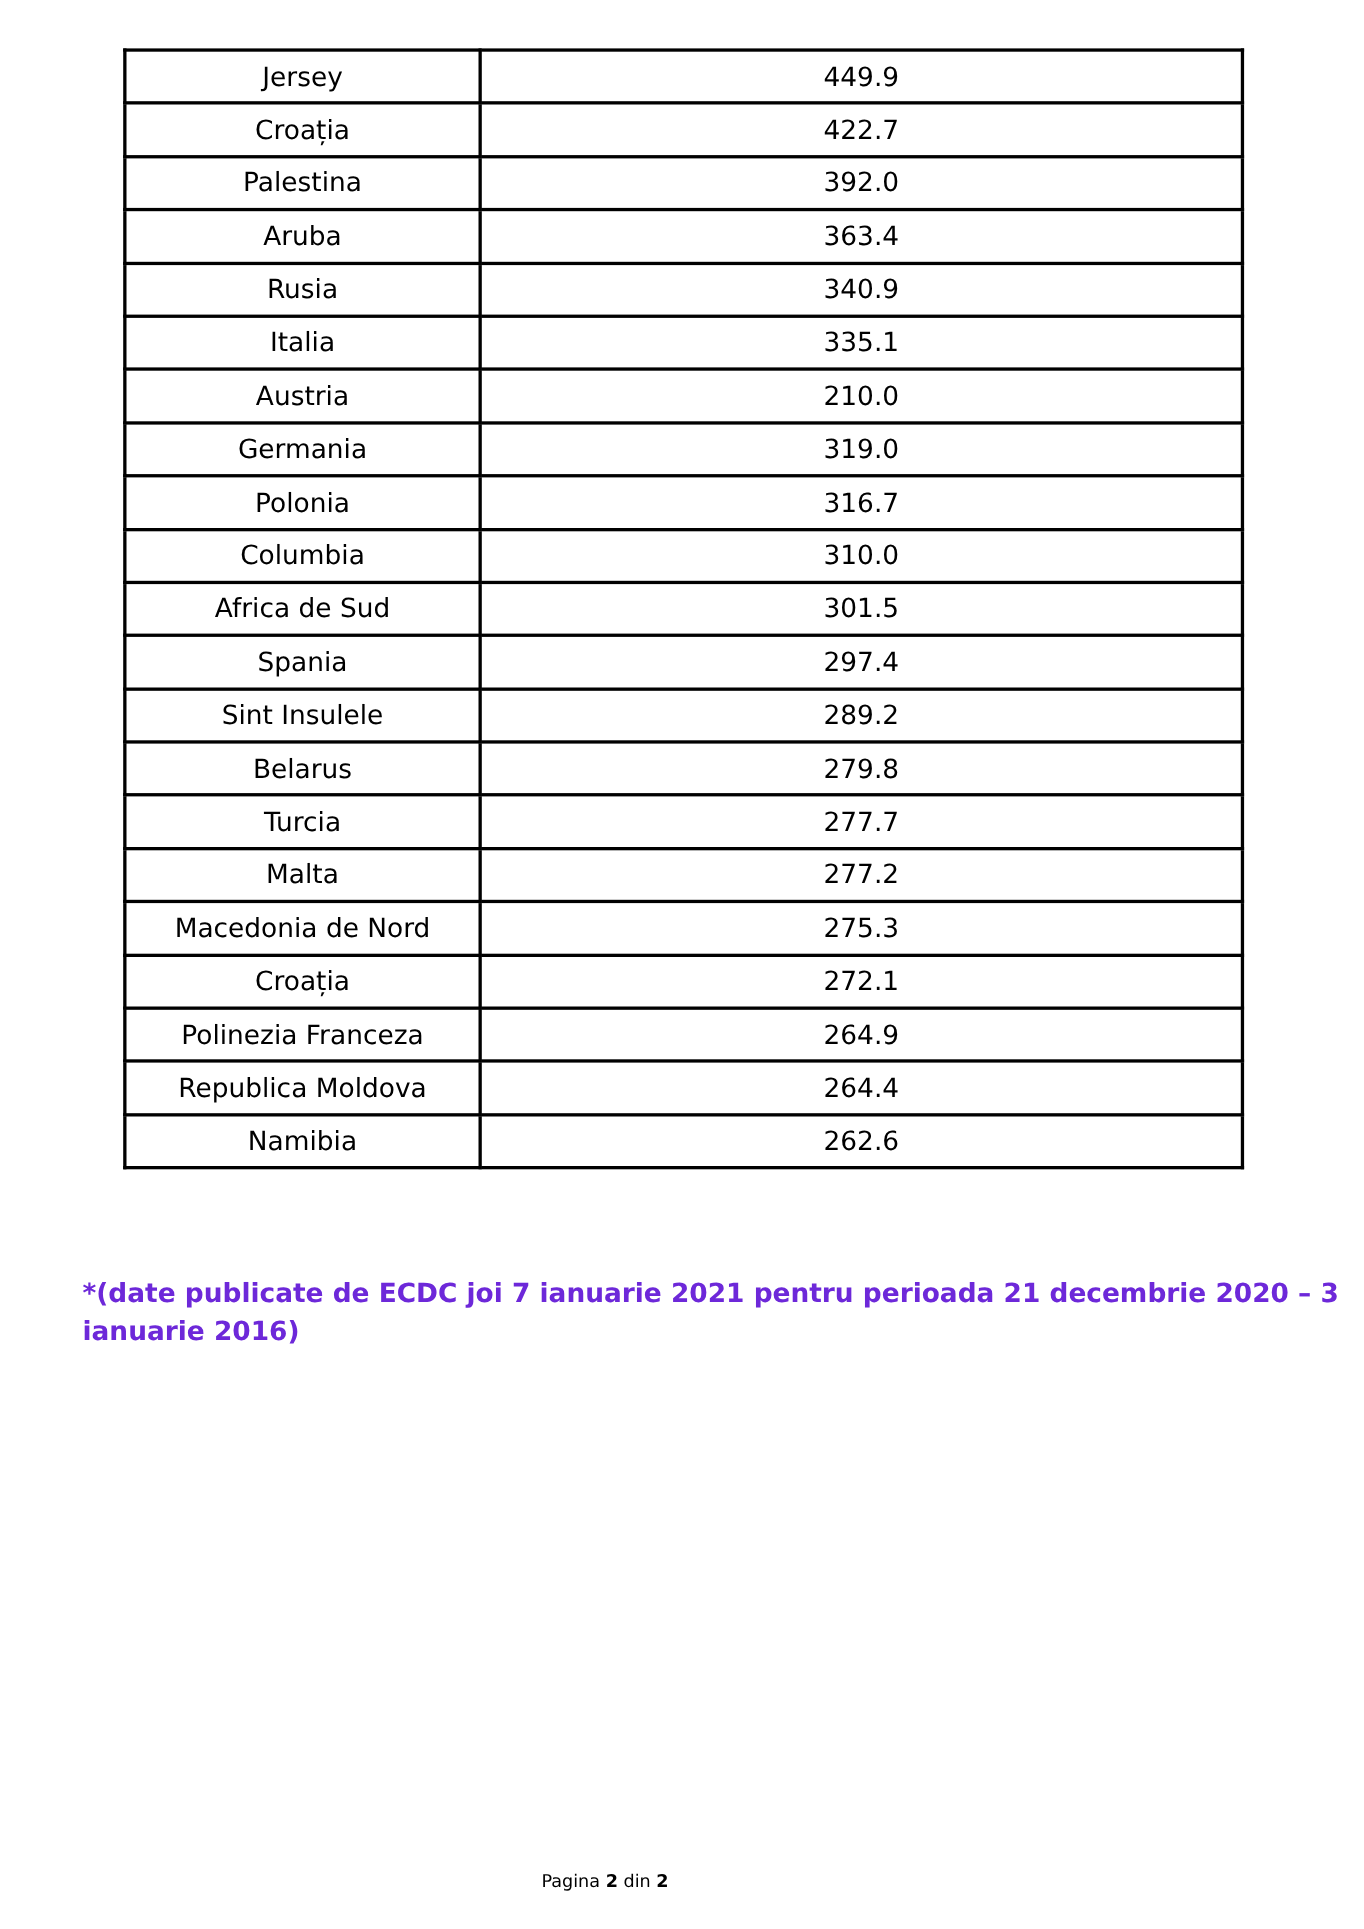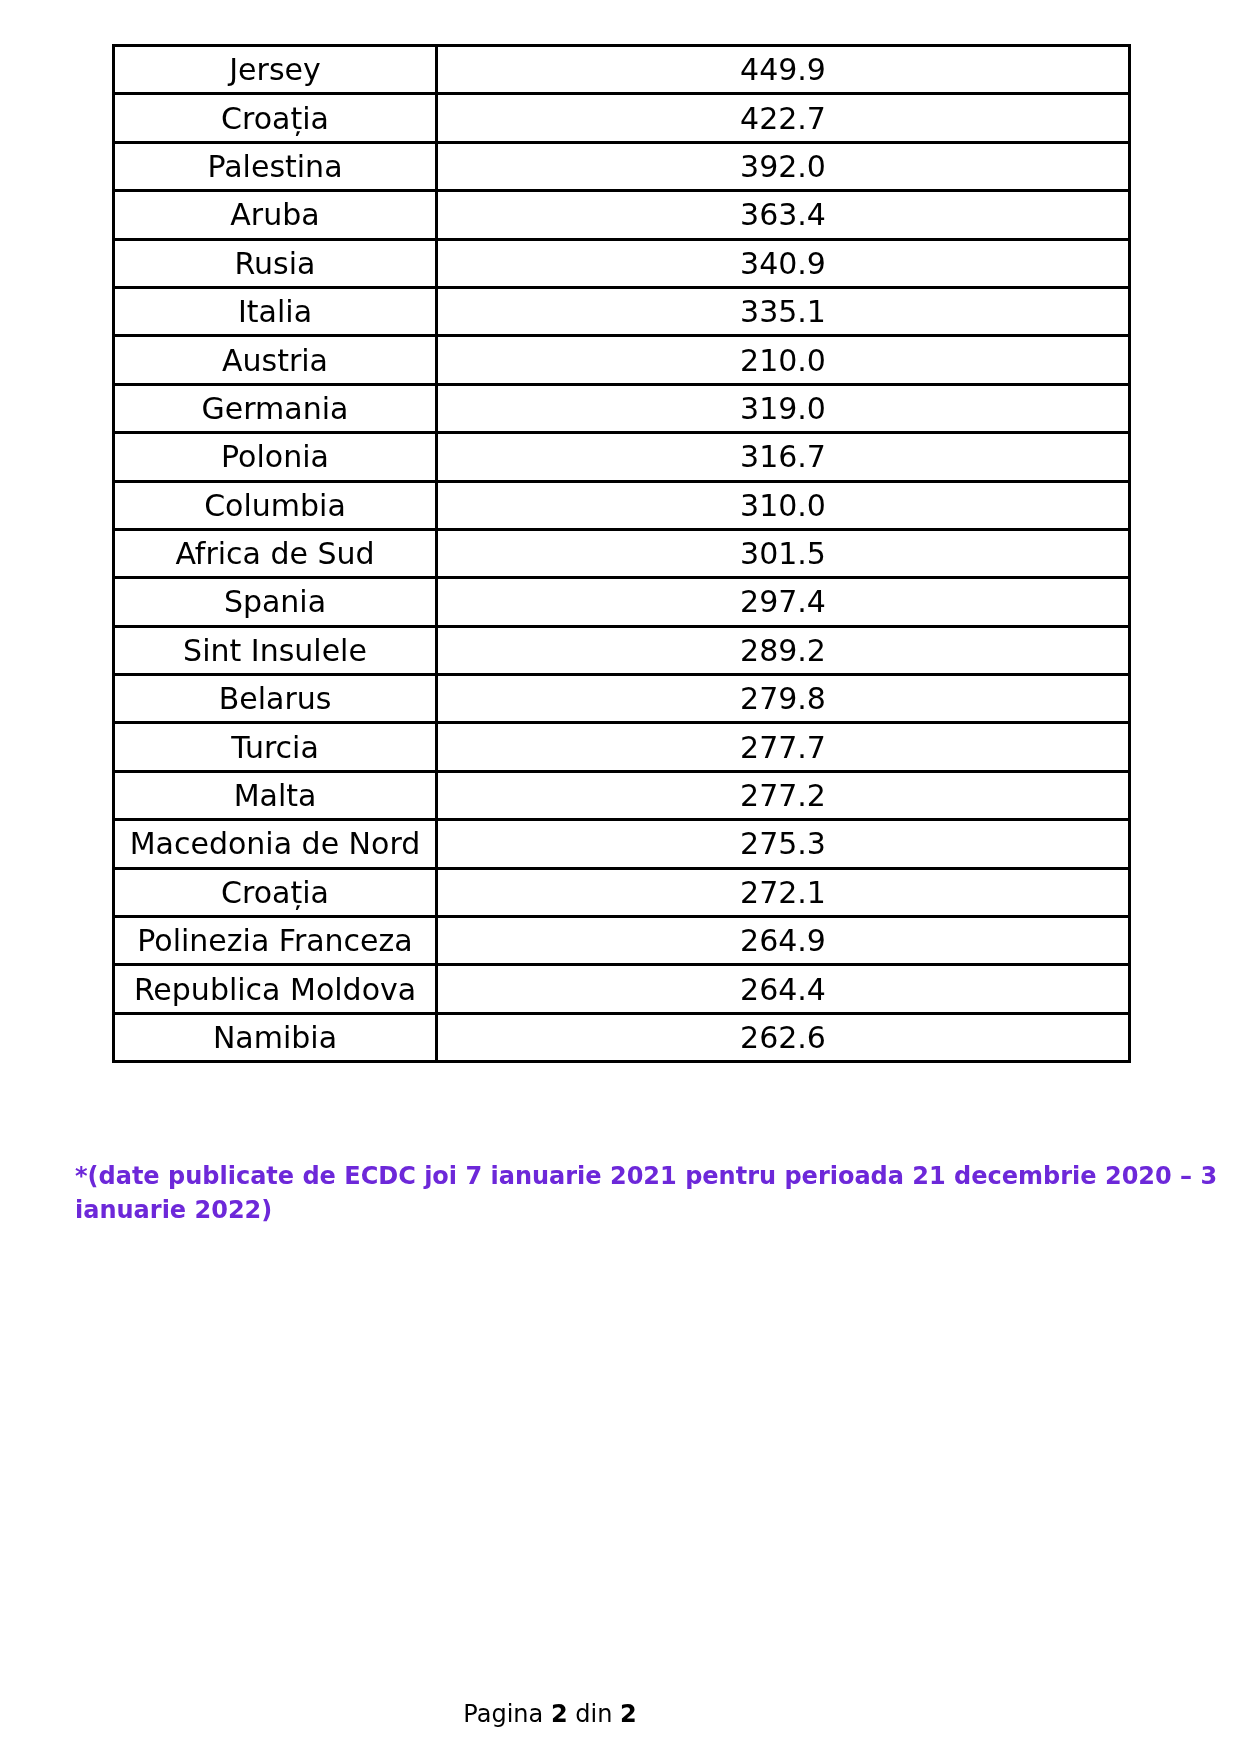--- a/index.html
+++ b/index.html
@@ -23,21 +23,21 @@
     width: 1016px;
     border-collapse: collapse;
     table-layout: fixed;
   }
   table.incidence-table td {
     border: 3px solid #000000;
     height: 45.4px;
     padding: 0;
     text-align: center;
     vertical-align: middle;
-    font-size: 30px;
+    font-size: 24px;
     line-height: 1.1;
     color: #000000;
   }
   col.country-col { width: 323px; }
   col.value-col   { width: 693px; }
 
   .footnote {
     position: absolute;
     left: 75px;
     top: 1159px;
@@ -50,21 +50,21 @@
   .footnote .footnote-line {
     white-space: nowrap;
   }
 
   .page-footer {
     position: absolute;
     left: 0;
     top: 1700px;
     width: 1100px;
     text-align: center;
-    font-size: 24px;
+    font-size: 16px;
     color: #000000;
     white-space: pre;
   }
   .page-footer .bold-num {
     font-weight: bold;
   }
 </style>
 </head>
 <body>
 
@@ -158,18 +158,18 @@
         </tr>
         <tr>
           <td>Namibia</td>
           <td>262.6</td>
         </tr>
       </tbody>
   </table>
 
   <div class="footnote">
     <div class="footnote-line">*(date publicate de ECDC joi 7 ianuarie 2021 pentru perioada 21 decembrie 2020 – 3</div>
-    <div class="footnote-line">ianuarie 2022)</div>
+    <div class="footnote-line">ianuarie 2016)</div>
   </div>
 
   <div class="page-footer"><span>Pagina </span><span class="bold-num">2</span><span> din </span><span class="bold-num">2</span></div>
 
 </div>
 
 </body></html>

